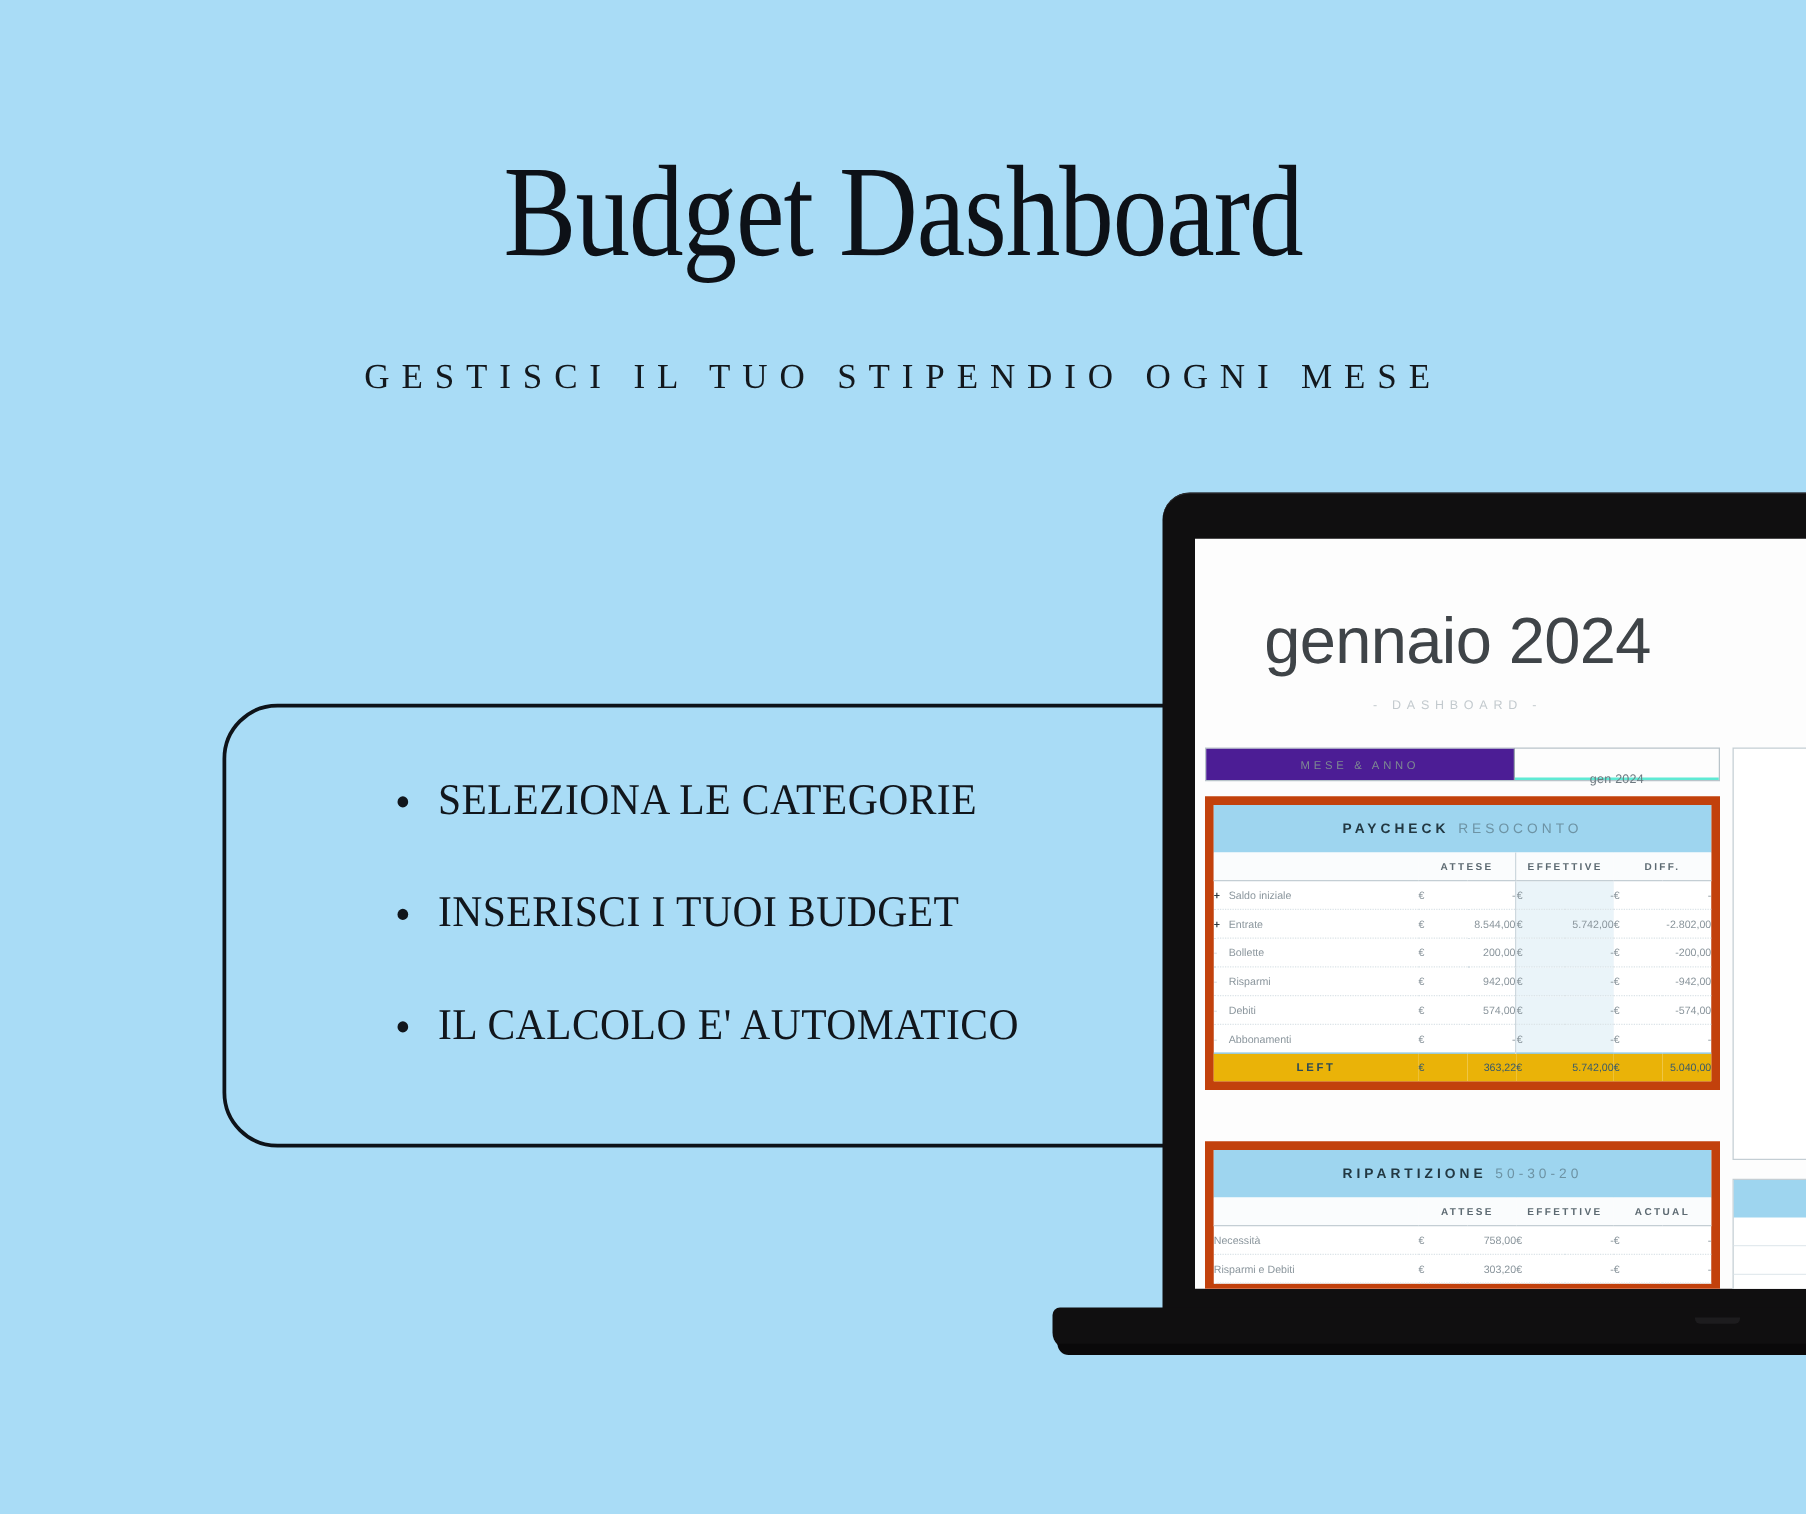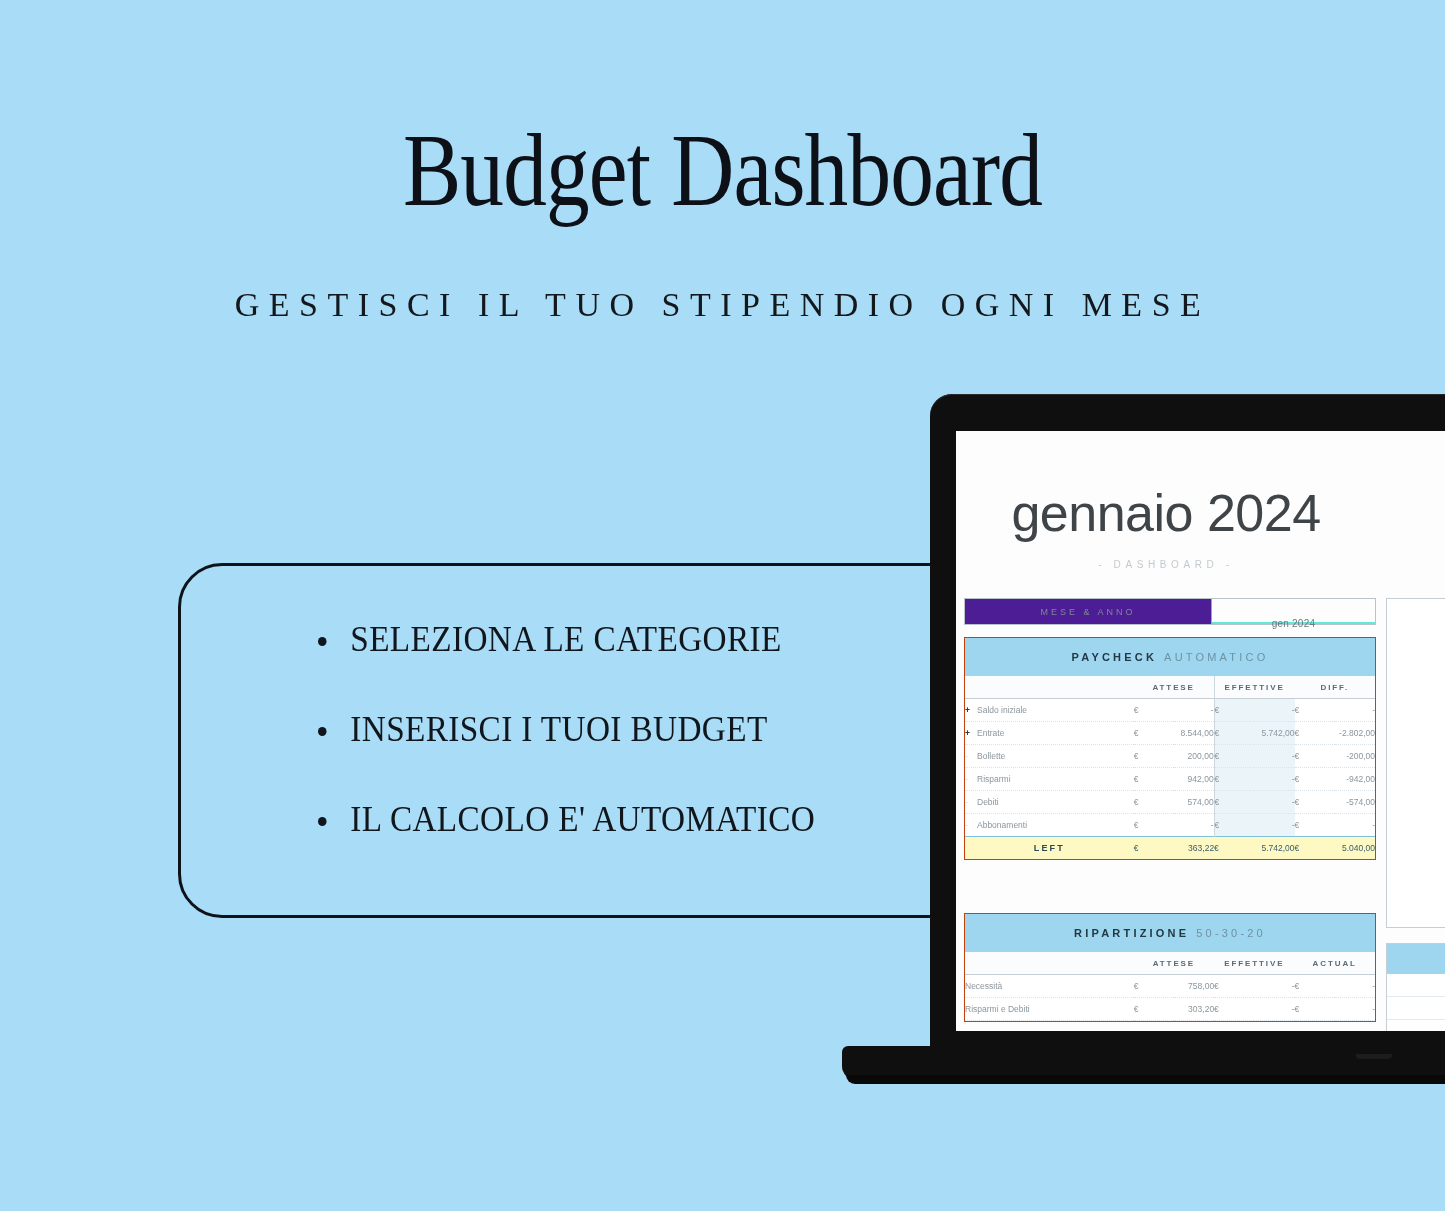--- a/index.html
+++ b/index.html
@@ -14,21 +14,21 @@
     position:absolute;left:0;top:118px;width:1445px;text-align:center;
     font-family:"Liberation Serif", serif;
     font-size:104px;line-height:1.0;color:#0d1117;font-weight:400;
     letter-spacing:-1px;
     transform:scaleX(0.84);transform-origin:50% 50%;
     white-space:nowrap;
   }
   #subtitle{
     position:absolute;left:0;top:286px;width:1445px;text-align:center;
     font-family:"Liberation Serif", serif;
-    font-size:34px;color:#13181d;font-weight:400;
+    font-size:28px;color:#13181d;font-weight:400;
     letter-spacing:9.5px;white-space:nowrap;
   }
 
   
   #feature-card{
     position:absolute;left:178px;top:563px;width:858px;height:355px;
     border:3px solid #0e1319;border-radius:44px;
     box-sizing:border-box;
     background:transparent;
   }
@@ -96,21 +96,21 @@
     display:flex;align-items:center;justify-content:center;
     font-size:9px;color:#7e8a92;letter-spacing:3px;
   }
   #mese-anno-value{
     flex:1;background:#5eead4;
     display:flex;align-items:center;justify-content:center;
     font-size:10px;color:#6d787f;letter-spacing:.2px;margin-top:23px;
   }
 
   
-  .panel{position:absolute;border:1px solid #c2410c;box-sizing:border-box;background:#fff;}
+  .panel{position:absolute;border:7px solid #c2410c;box-sizing:border-box;background:#fff;}
   .panel-title{
     height:38px;background:#9ed5ef;display:flex;align-items:center;justify-content:center;
     font-size:11px;letter-spacing:3.2px;
   }
   .panel-title .t-strong{color:#223842;font-weight:700;}
   .panel-title .t-light{color:#6d93a4;font-weight:400;margin-left:7px;}
 
   table.grid{width:100%;border-collapse:collapse;table-layout:fixed;}
   table.grid th,table.grid td{
     font-size:8.5px;color:#8b969d;font-weight:400;
@@ -123,21 +123,21 @@
   table.grid thead th.h-label{text-align:left;padding-left:8px;background:#fafcfd;}
   td.c-label{text-align:left;padding-left:6px;color:#8d979e;font-size:9px;white-space:nowrap;}
   td.c-cur{text-align:left;padding-left:6px;width:16px;color:#9aa4ab;}
   td.c-val{text-align:right;padding-right:7px;color:#8d979e;}
   .mark{display:inline-block;width:12px;color:#cfd6da;}
   .mark.plus{color:#2b3940;font-weight:700;}
   tr.r-body td{border-bottom:1px dotted #dbe3e8;}
   .col-eff{background:#eaf4f9;}
   .col-eff-sep{border-left:1px solid #cdd8de;}
   tr.r-total td{
-    background:#fef9c3;color:#2b4a57;font-weight:700;font-size:9px;
+    background:#eab308;color:#2b4a57;font-weight:700;font-size:9px;
     letter-spacing:2.2px;border-top:1px solid #7fc0dd;
   }
   tr.r-total td.c-val,tr.r-total td.c-cur{letter-spacing:0;font-weight:400;color:#3b5c6a;font-size:8.5px;}
 
   #panel-paycheck{left:8px;top:206px;width:412px;height:0;}
   #panel-ripartizione{left:8px;top:482px;width:412px;}
 
   
   #panel-right-edge{
     position:absolute;left:430px;top:167px;width:160px;height:330px;
@@ -173,21 +173,21 @@
       <div id="sheet-sub">- DASHBOARD -</div>
 
       <div id="mese-anno-row">
         <div id="mese-anno-label">MESE &amp; ANNO</div>
         <div id="mese-anno-value">gen 2024</div>
       </div>
 
       <div class="panel" id="panel-paycheck" style="height:auto;">
         <div class="panel-title">
           <span class="t-strong">PAYCHECK</span>
-          <span class="t-light">AUTOMATICO</span>
+          <span class="t-light">RESOCONTO</span>
         </div>
         <table class="grid">
           <thead>
             <tr>
               <th class="h-label" style="width:40%"></th>
               <th colspan="2" style="width:20%">ATTESE</th>
               <th colspan="2" class="col-eff col-eff-sep" style="width:20%">EFFETTIVE</th>
               <th colspan="2" style="width:20%">DIFF.</th>
             </tr>
           </thead>

